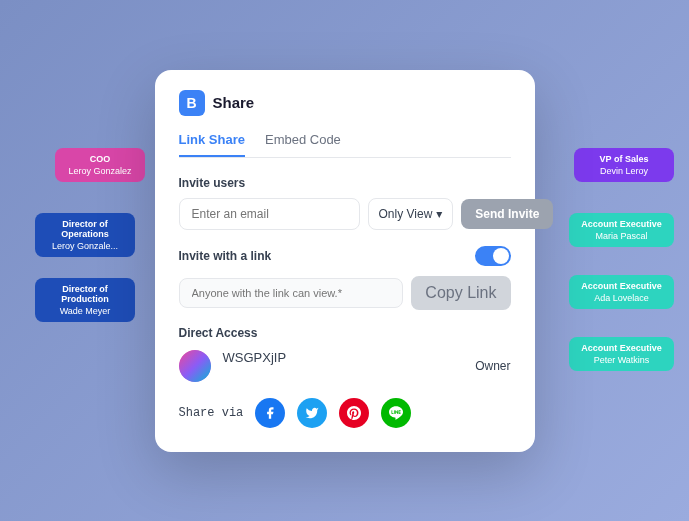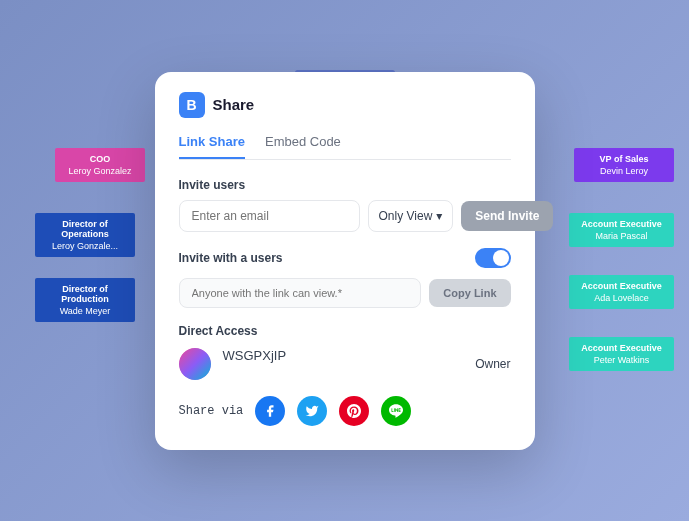--- a/index.html
+++ b/index.html
@@ -17,21 +17,21 @@
 
     
     .bg-canvas {
       position: absolute;
       inset: 0;
       background: linear-gradient(135deg, #7b8fc4 0%, #9aabde 100%);
     }
 
     .org-node {
       position: absolute;
-      border-radius: 2px;
+      border-radius: 8px;
       padding: 6px 2px;
       font-size: 10px;
       font-weight: 600;
       color: white;
       text-align: center;
       min-width: 80px;
     }
 
     .org-node .node-title {
       font-size: 9px;
@@ -219,22 +219,22 @@
       background: #f9fafb;
       outline: none;
     }
 
     .copy-btn {
       background: #d1d5db;
       color: #6b7280;
       border: none;
       border-radius: 8px;
       padding: 8px 14px;
-      font-size: 11px;
-      font-weight: 700;
+      font-size: 16px;
+      font-weight: 400;
       cursor: pointer;
       white-space: nowrap;
     }
 
     .direct-access {
       margin-bottom: 16px;
     }
 
     .access-label {
       font-size: 12px;
@@ -379,21 +379,21 @@
         <div class="permission-select">
           <span>Only View</span>
           <span>▾</span>
         </div>
         <button class="send-btn">Send Invite</button>
       </div>
     </div>
 
     <div class="link-section">
       <div class="link-header">
-        <span class="link-label">Invite with a users</span>
+        <span class="link-label">Invite with a link</span>
         <div class="toggle"></div>
       </div>
       <div class="link-input-row">
         <input class="link-input" type="text" placeholder="Anyone with the link can view.*" style="">
         <button class="copy-btn">Copy Link</button>
       </div>
     </div>
 
     <div class="direct-access">
       <div class="access-label">Direct Access</div>

